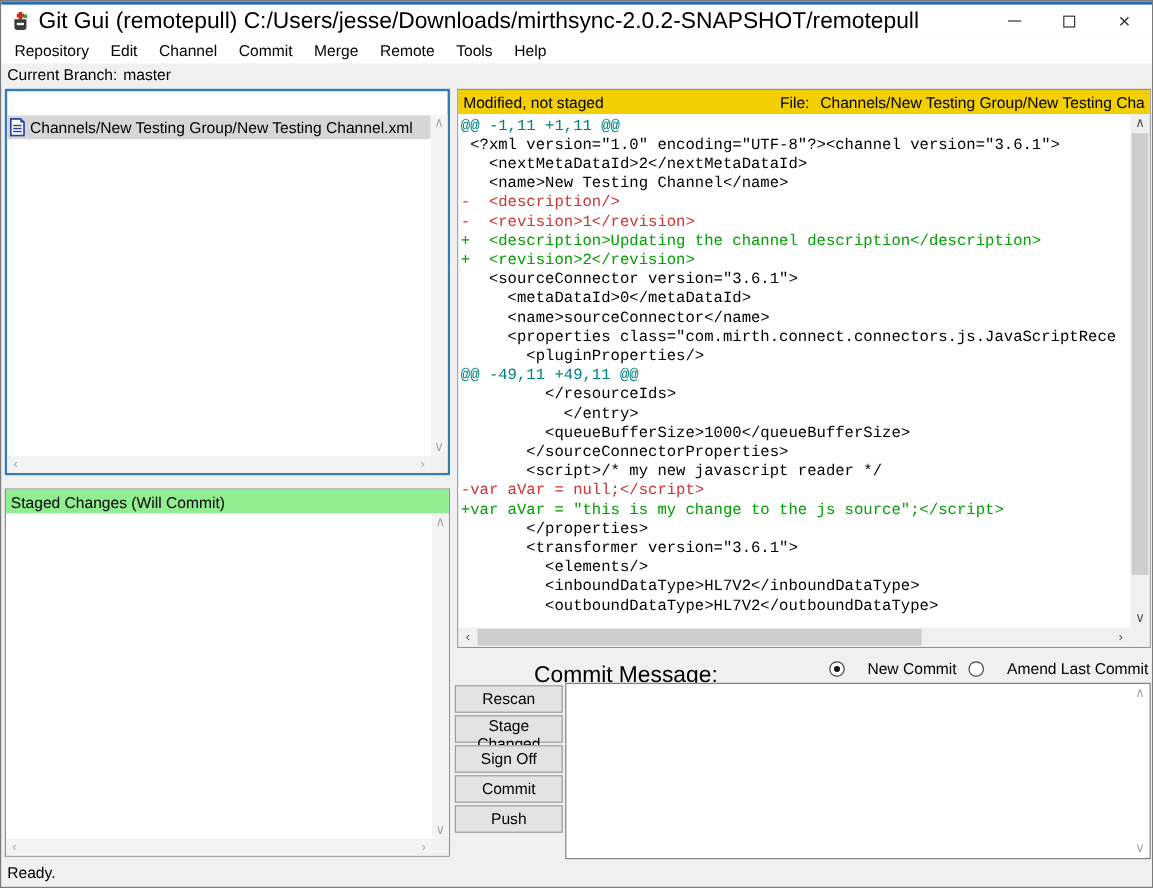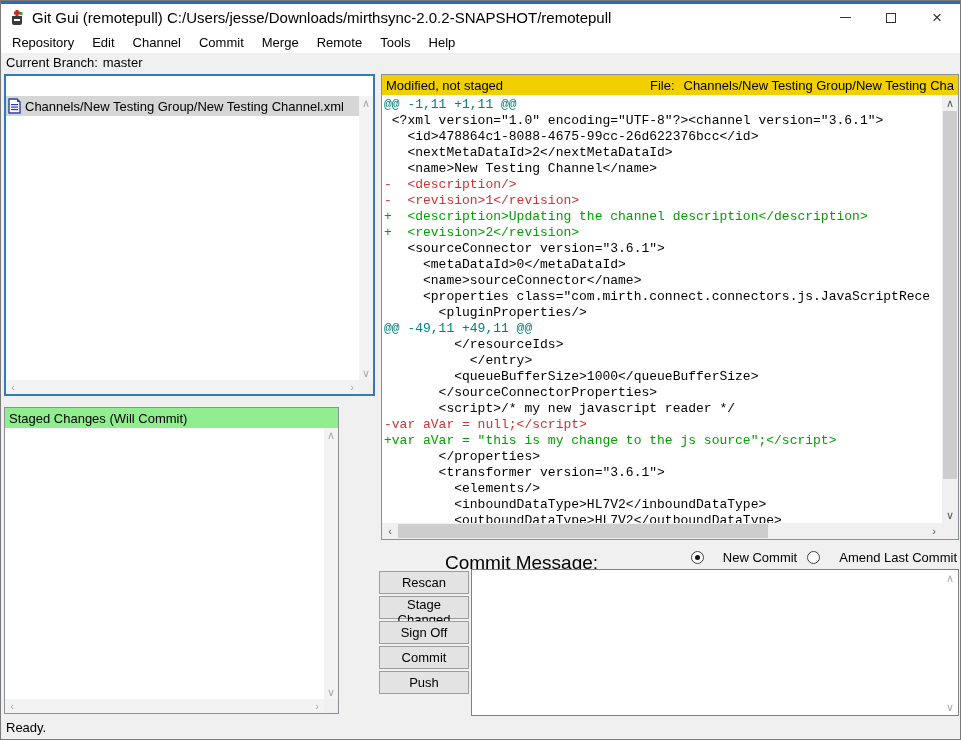--- a/index.html
+++ b/index.html
@@ -9,42 +9,42 @@
     background:#f0f0f0; color:#000;
     font-family:"Liberation Sans", sans-serif; font-size:13px;
     border:1px solid #7a7a7a; overflow:hidden;
   }
   
   .topline { position:absolute; left:0; top:0; right:0; height:3px; background:#2a6cb5; }
   .titlebar {
     position:absolute; left:0; top:3px; right:0; height:27px;
     background:#ffffff; display:flex; align-items:center; padding-left:8px; gap:7px;
   }
-  .title-text { font-size:15px; white-space:nowrap; }
+  .title-text { font-size:19px; white-space:nowrap; }
   .win-controls { margin-left:auto; display:flex; height:100%; }
   .win-btn { width:46px; height:100%; display:flex; align-items:center; justify-content:center; color:#222; cursor:default; }
   .min-glyph { width:11px; height:1px; background:#333; display:block; }
   .max-glyph { width:10px; height:10px; border:1px solid #333; display:block; }
   .close-glyph { font-size:17px; line-height:1; color:#333; }
   .menubar {
     position:absolute; left:0; top:30px; right:0; height:22px;
     background:#ffffff; display:flex; align-items:stretch; padding-left:2px;
   }
   .menu-item { display:flex; align-items:center; padding:0 9px; white-space:nowrap; }
   .branchbar {
     position:absolute; left:0; top:52px; right:0; height:19px;
     background:#f0f0f0; display:flex; align-items:center; padding-left:5px; gap:5px;
   }
   
   .sb-arrow { color:#a9a9a9; font-size:11px; line-height:1; display:flex; align-items:center; justify-content:center; }
   .sb-arrow.dark { color:#555; }
   
   .panel { position:absolute; background:#fff; }
   .unstaged-panel { left:3px; top:73px; width:371px; height:322px; border:2px solid #2f7cb7; }
-  .staged-panel   { left:3px; top:406px; width:335px; height:307px; border:1px solid #8b9097; }
+  .staged-panel   { left:3px; top:406px; width:371px; height:307px; border:1px solid #8b9097; }
   .panel-header { height:20px; display:flex; align-items:center; padding-left:4px; font-size:13px; white-space:nowrap; }
   .unstaged-panel .panel-header { background:#f2a06e; }
   .staged-panel .panel-header { background:#90ee90; }
   .panel-list { position:absolute; top:20px; left:0; right:14px; bottom:14px; overflow:hidden; background:#fff; }
   .file-row { display:flex; align-items:center; height:20px; padding-left:2px; gap:4px; white-space:nowrap; }
   .file-row.selected { background:#d6d6d6; }
   .file-name { font-size:13px; }
   .panel-vscroll { position:absolute; top:20px; right:0; width:14px; bottom:14px; background:#f3f3f3;
                    display:flex; flex-direction:column; justify-content:space-between; }
   .panel-vscroll .sb-arrow { height:14px; }
@@ -200,21 +200,20 @@
       <span class="file-label">File:</span>
       <span>Channels/New Testing Group/New Testing Cha</span>
     </span>
   </div>
   <div class="diff-content">
 
       <div class="diff-line type-hunk">@@ -1,11 +1,11 @@</div>
 
       <div class="diff-line type-ctx"> &lt;?xml version="1.0" encoding="UTF-8"?&gt;&lt;channel version="3.6.1"&gt;</div>
 
-      <div class="diff-line type-ctx">   &lt;id&gt;478864c1-8088-4675-99cc-26d622376bcc&lt;/id&gt;</div>
 
       <div class="diff-line type-ctx">   &lt;nextMetaDataId&gt;2&lt;/nextMetaDataId&gt;</div>
 
       <div class="diff-line type-ctx">   &lt;name&gt;New Testing Channel&lt;/name&gt;</div>
 
       <div class="diff-line type-del">-  &lt;description/&gt;</div>
 
       <div class="diff-line type-del">-  &lt;revision&gt;1&lt;/revision&gt;</div>
 
       <div class="diff-line type-add">+  &lt;description&gt;Updating the channel description&lt;/description&gt;</div>

